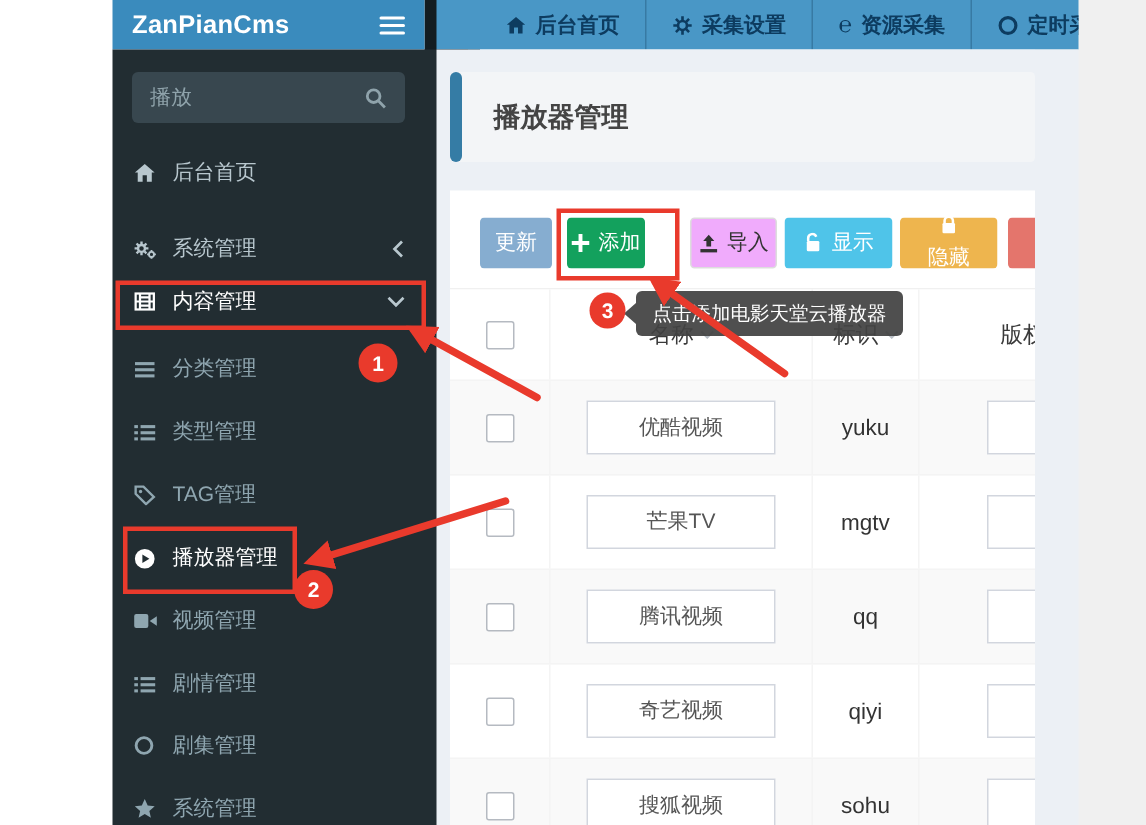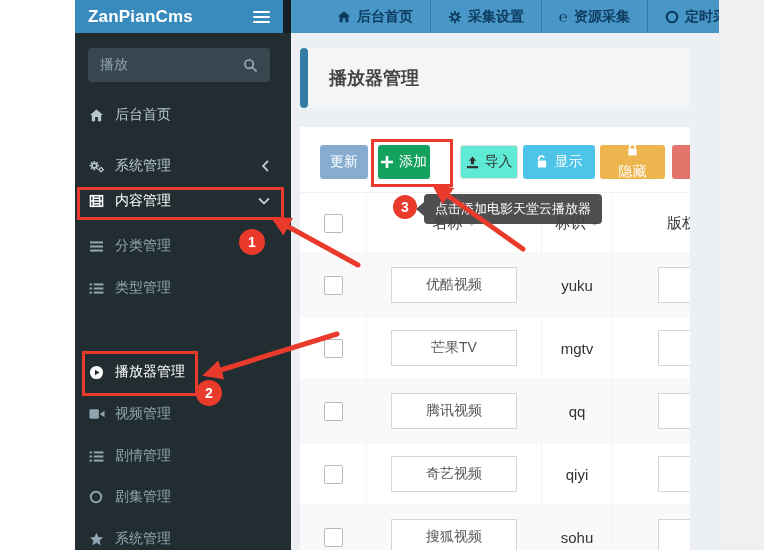--- a/index.html
+++ b/index.html
@@ -62,21 +62,21 @@
   .panel{position:absolute;left:9px;top:94px;width:390px;height:423px;
     background:#ffffff;overflow:hidden;}
 
   
   .btn{position:absolute;top:18px;height:34px;border-radius:3px;border:1px solid transparent;
     display:flex;align-items:center;justify-content:center;gap:6px;
     font-size:14px;color:#fff;cursor:pointer;box-sizing:border-box;white-space:nowrap;}
   .btn .icon{color:inherit;}
   .btn-update{left:20px;width:48px;background:#86add0;}
   .btn-add{left:78px;width:52px;background:#13a15d;}
-  .btn-import{left:160px;width:58px;background:#5eead4;border-color:#dddddd;color:#333;}
+  .btn-import{left:160px;width:58px;background:#f0abfc;border-color:#dddddd;color:#333;}
   .btn-show{left:223px;width:72px;background:#4fc4e9;}
   .btn-hide{left:300px;width:65px;background:#eeb54e;flex-direction:column;}
   .btn-delete{left:372px;width:80px;background:#e4756c;}
 
   
   .ptable{position:absolute;left:0;top:65px;width:451px;border-top:1px solid #f0f0f0;}
   .trow{display:flex;border-bottom:1px solid #f4f4f4;}
   .trow.head{height:60px;background:#fff;}
   .trow.data{height:62px;}
   .trow.stripe{background:#f9f9f9;}
@@ -248,20 +248,29 @@
             <rect x="0.5" y="5.9" width="2.6" height="2.2"></rect>
             <rect x="5" y="5.9" width="10.5" height="2.2"></rect>
             <rect x="0.5" y="10.3" width="2.6" height="2.2"></rect>
             <rect x="5" y="10.3" width="10.5" height="2.2"></rect>
           </g>
         </svg>
       </span>
     <span>类型管理</span>
   </div>
 
+  <div class="menu-item sub" style="top:276px">
+    <span class="mi-icon icon">
+        <svg width="15" height="14" viewBox="0 0 16 15">
+          <path d="M1.5 1.5h5.6l7.4 7.4-5.6 5.1-7.4-7.4z" fill="none" stroke="currentColor" stroke-width="1.7"></path>
+          <circle cx="5" cy="5" r="1.2" fill="currentColor"></circle>
+        </svg>
+      </span>
+    <span>TAG管理</span>
+  </div>
 
   <div class="menu-item sub active" style="top:318px">
     <span class="mi-icon icon">
         <svg width="15" height="15" viewBox="0 0 16 16">
           <circle cx="8" cy="8" r="7" fill="currentColor"></circle>
           <path d="M6.3 5l5 3-5 3z" fill="#222d32"></path>
         </svg>
       </span>
     <span>播放器管理</span>
   </div>

